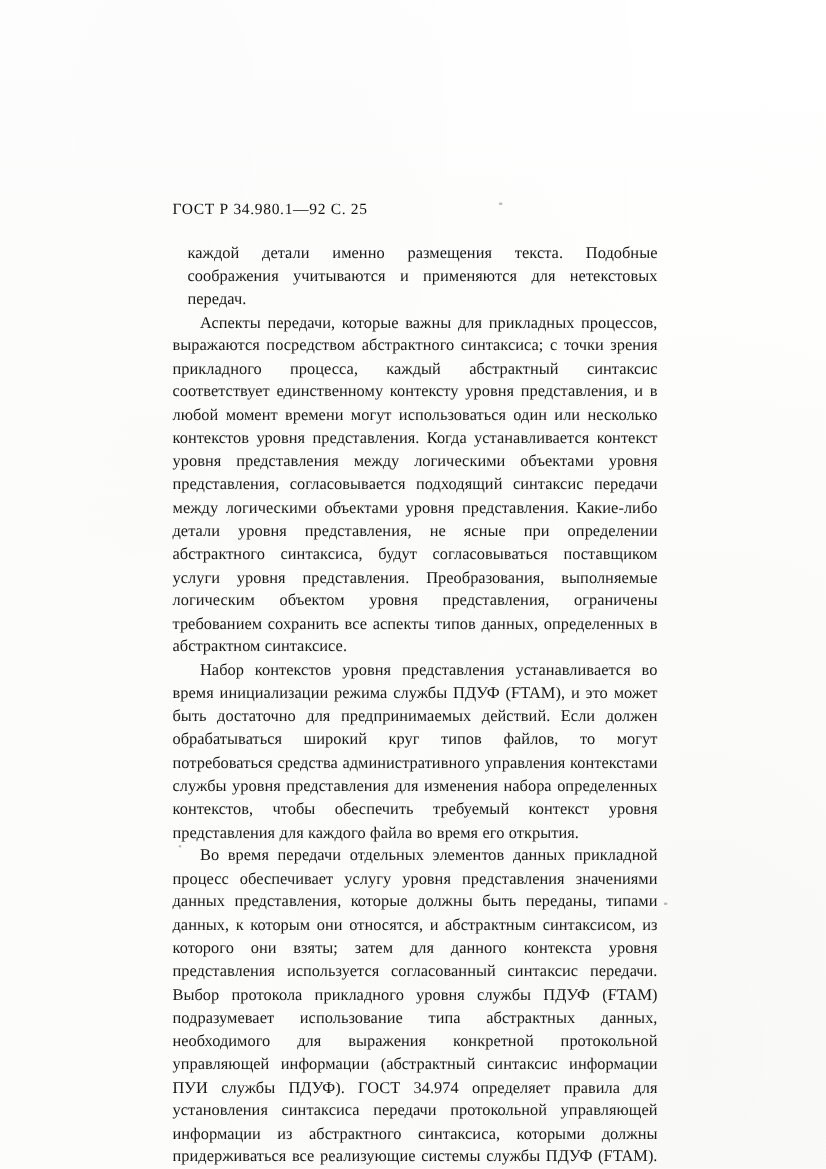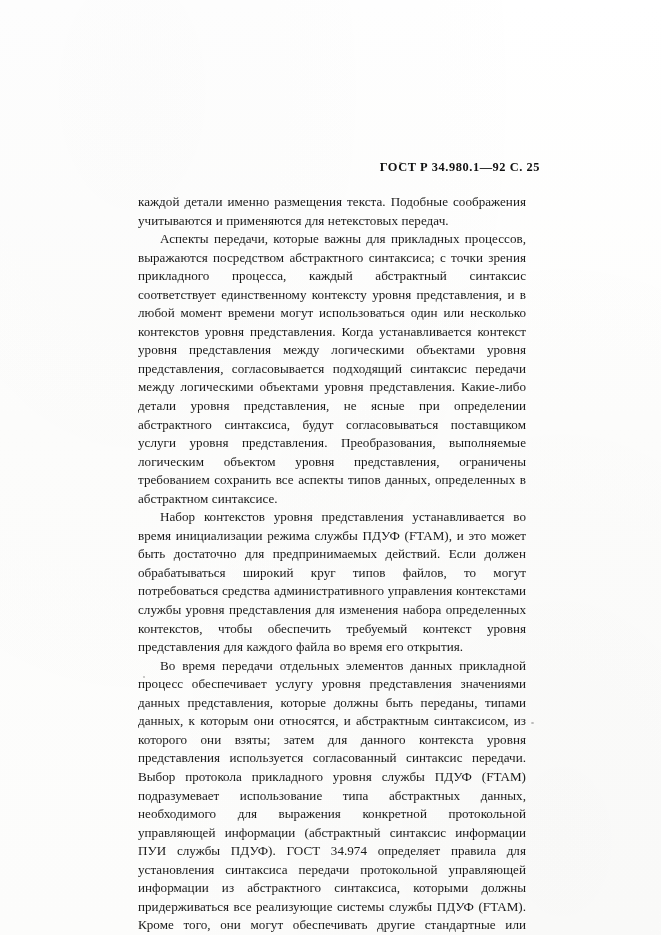--- a/index.html
+++ b/index.html
@@ -33,23 +33,22 @@
       linear-gradient(180deg, #ffffff 0%, #fdfdfc 45%, #fcfcfb 100%);
     pointer-events: none;
   }
 
   
   .running-head {
     position: absolute;
     top: 160px;
     left: 138px;
     width: 402px;
-    text-align: right;
     font-family: "Liberation Serif", "DejaVu Serif", serif;
-    font-weight: bold;
+    font-weight: normal;
     font-size: 12.4px;
     letter-spacing: 0.55px;
     color: #111111;
     white-space: nowrap;
   }
 
   
   .body-block {
     position: absolute;
     top: 193px;
@@ -65,20 +64,21 @@
     font-size: 13.1px;
     line-height: 18.55px;
     letter-spacing: 0.03px;
     word-spacing: 0.2px;
     color: #181818;
     hyphens: manual;
   }
 
   p.para.no-indent {
     text-indent: 0;
+    margin-left: 12px;
   }
 
   
   .speck {
     position: absolute;
     background: rgba(30,30,30,0.30);
     border-radius: 50%;
     pointer-events: none;
   }
 </style>

